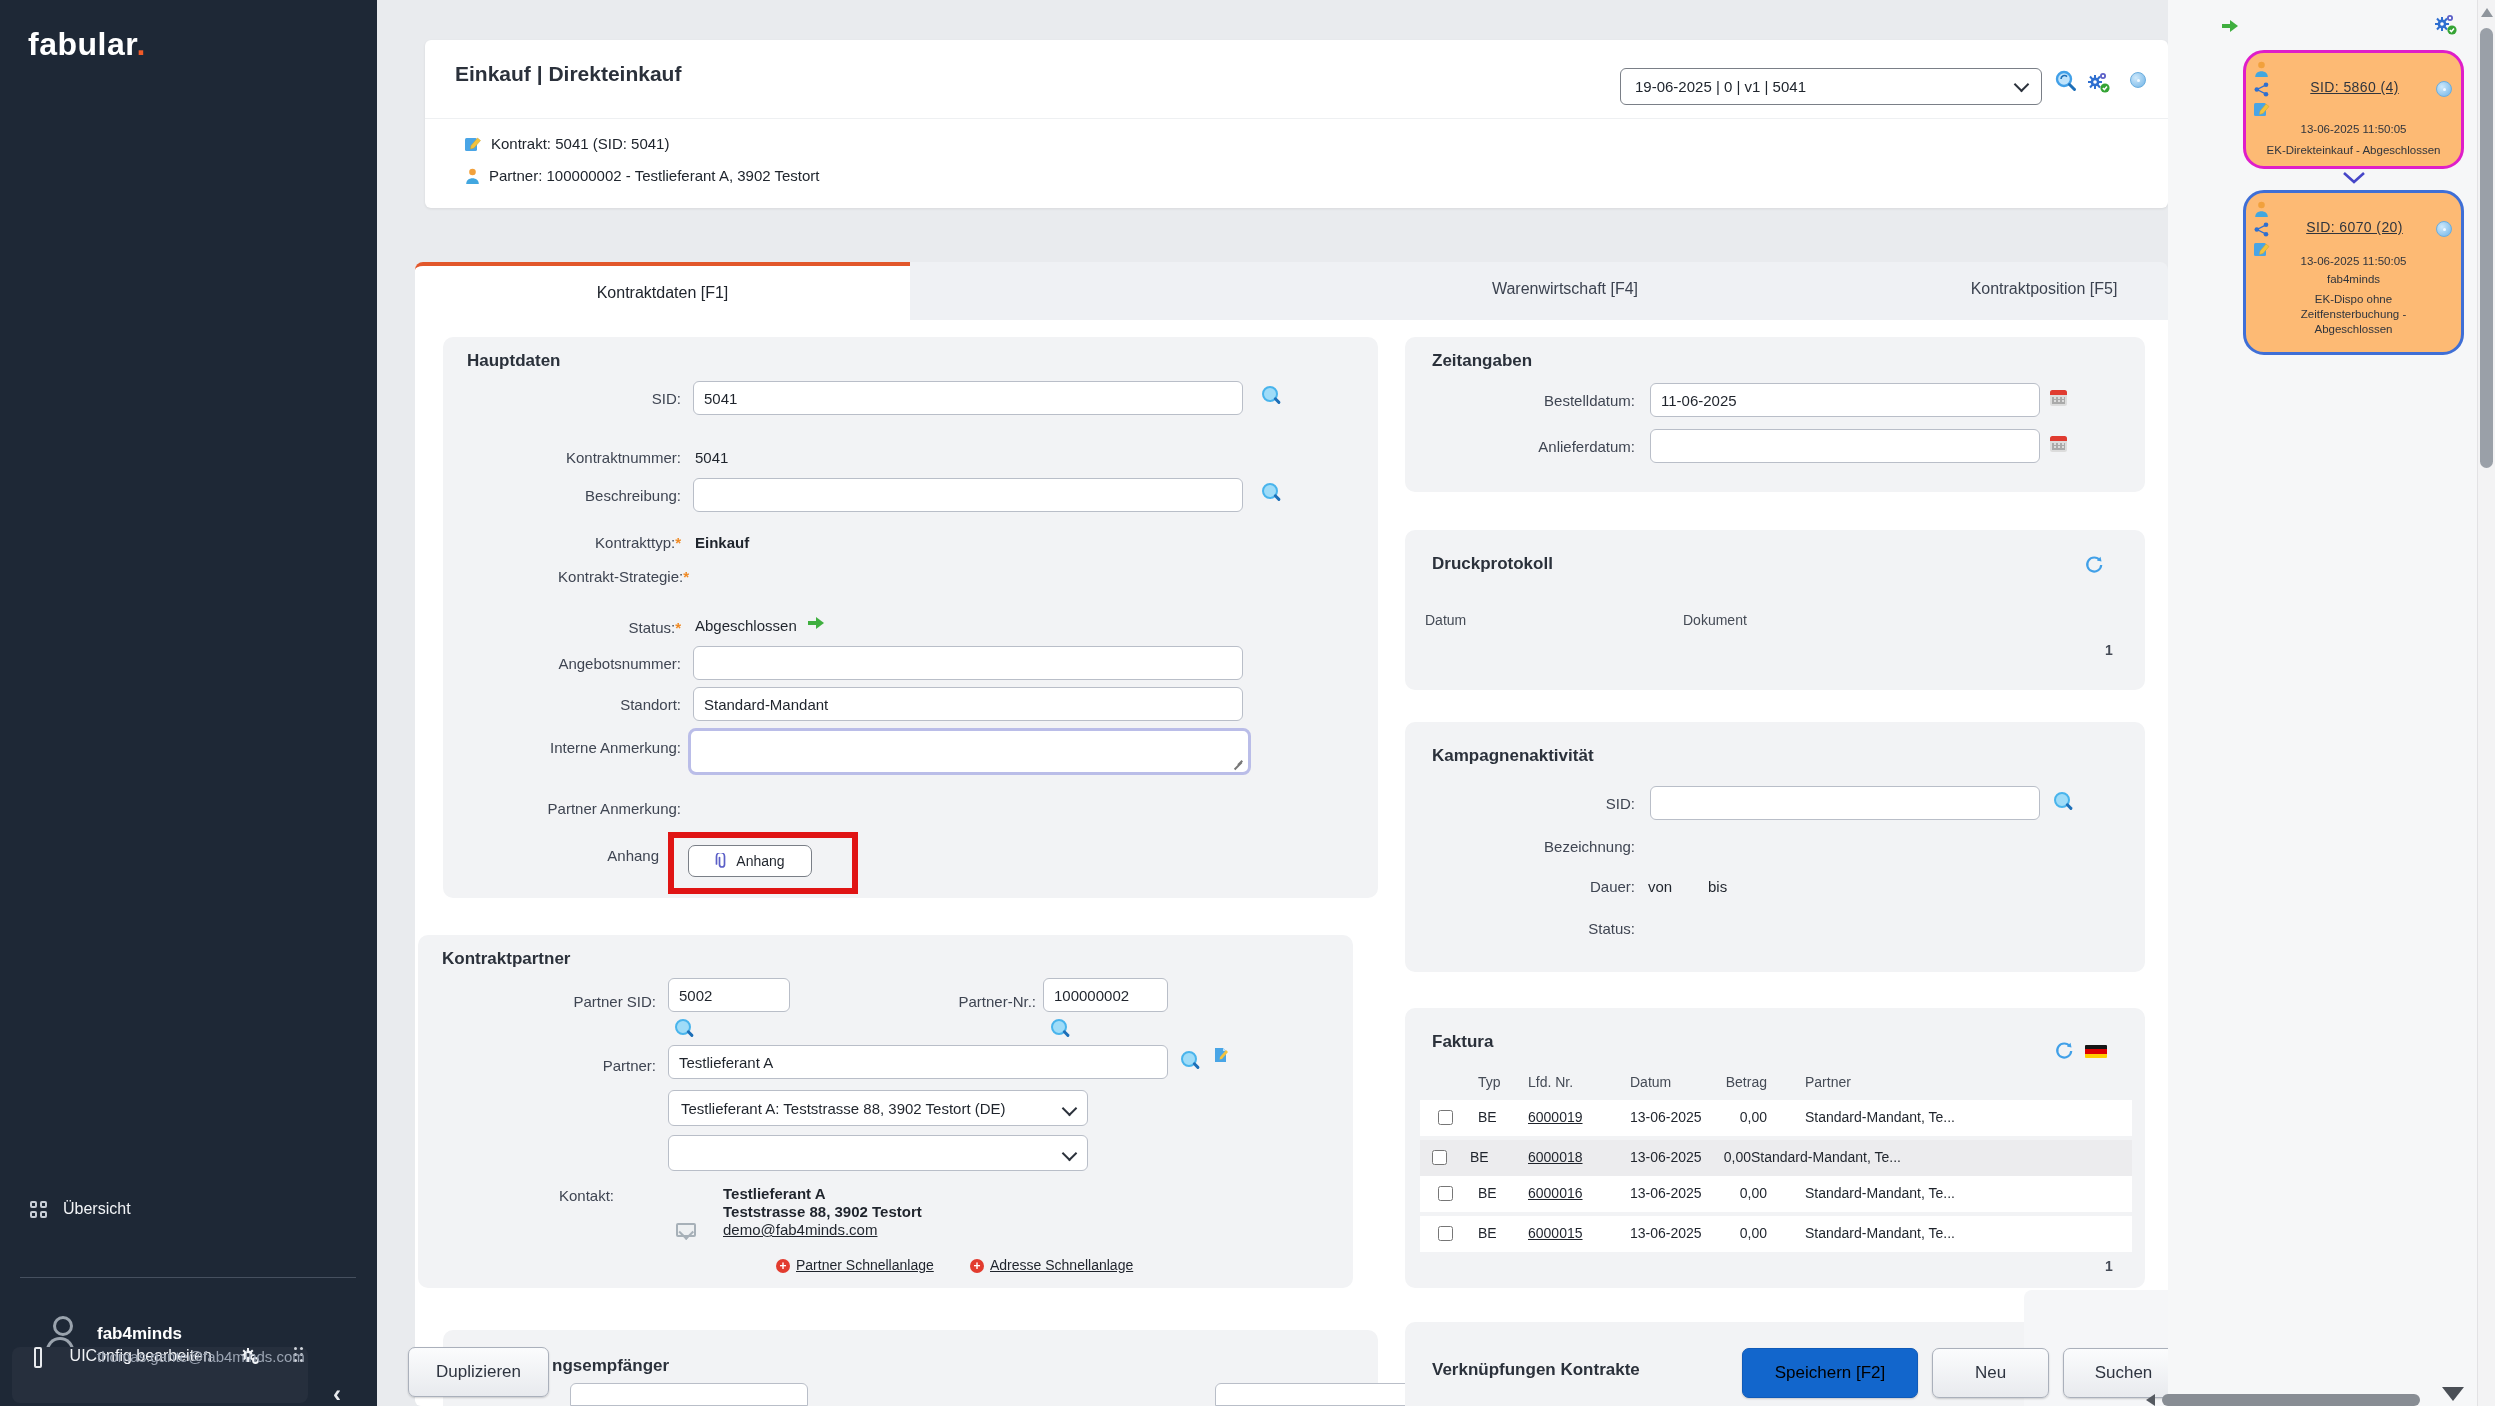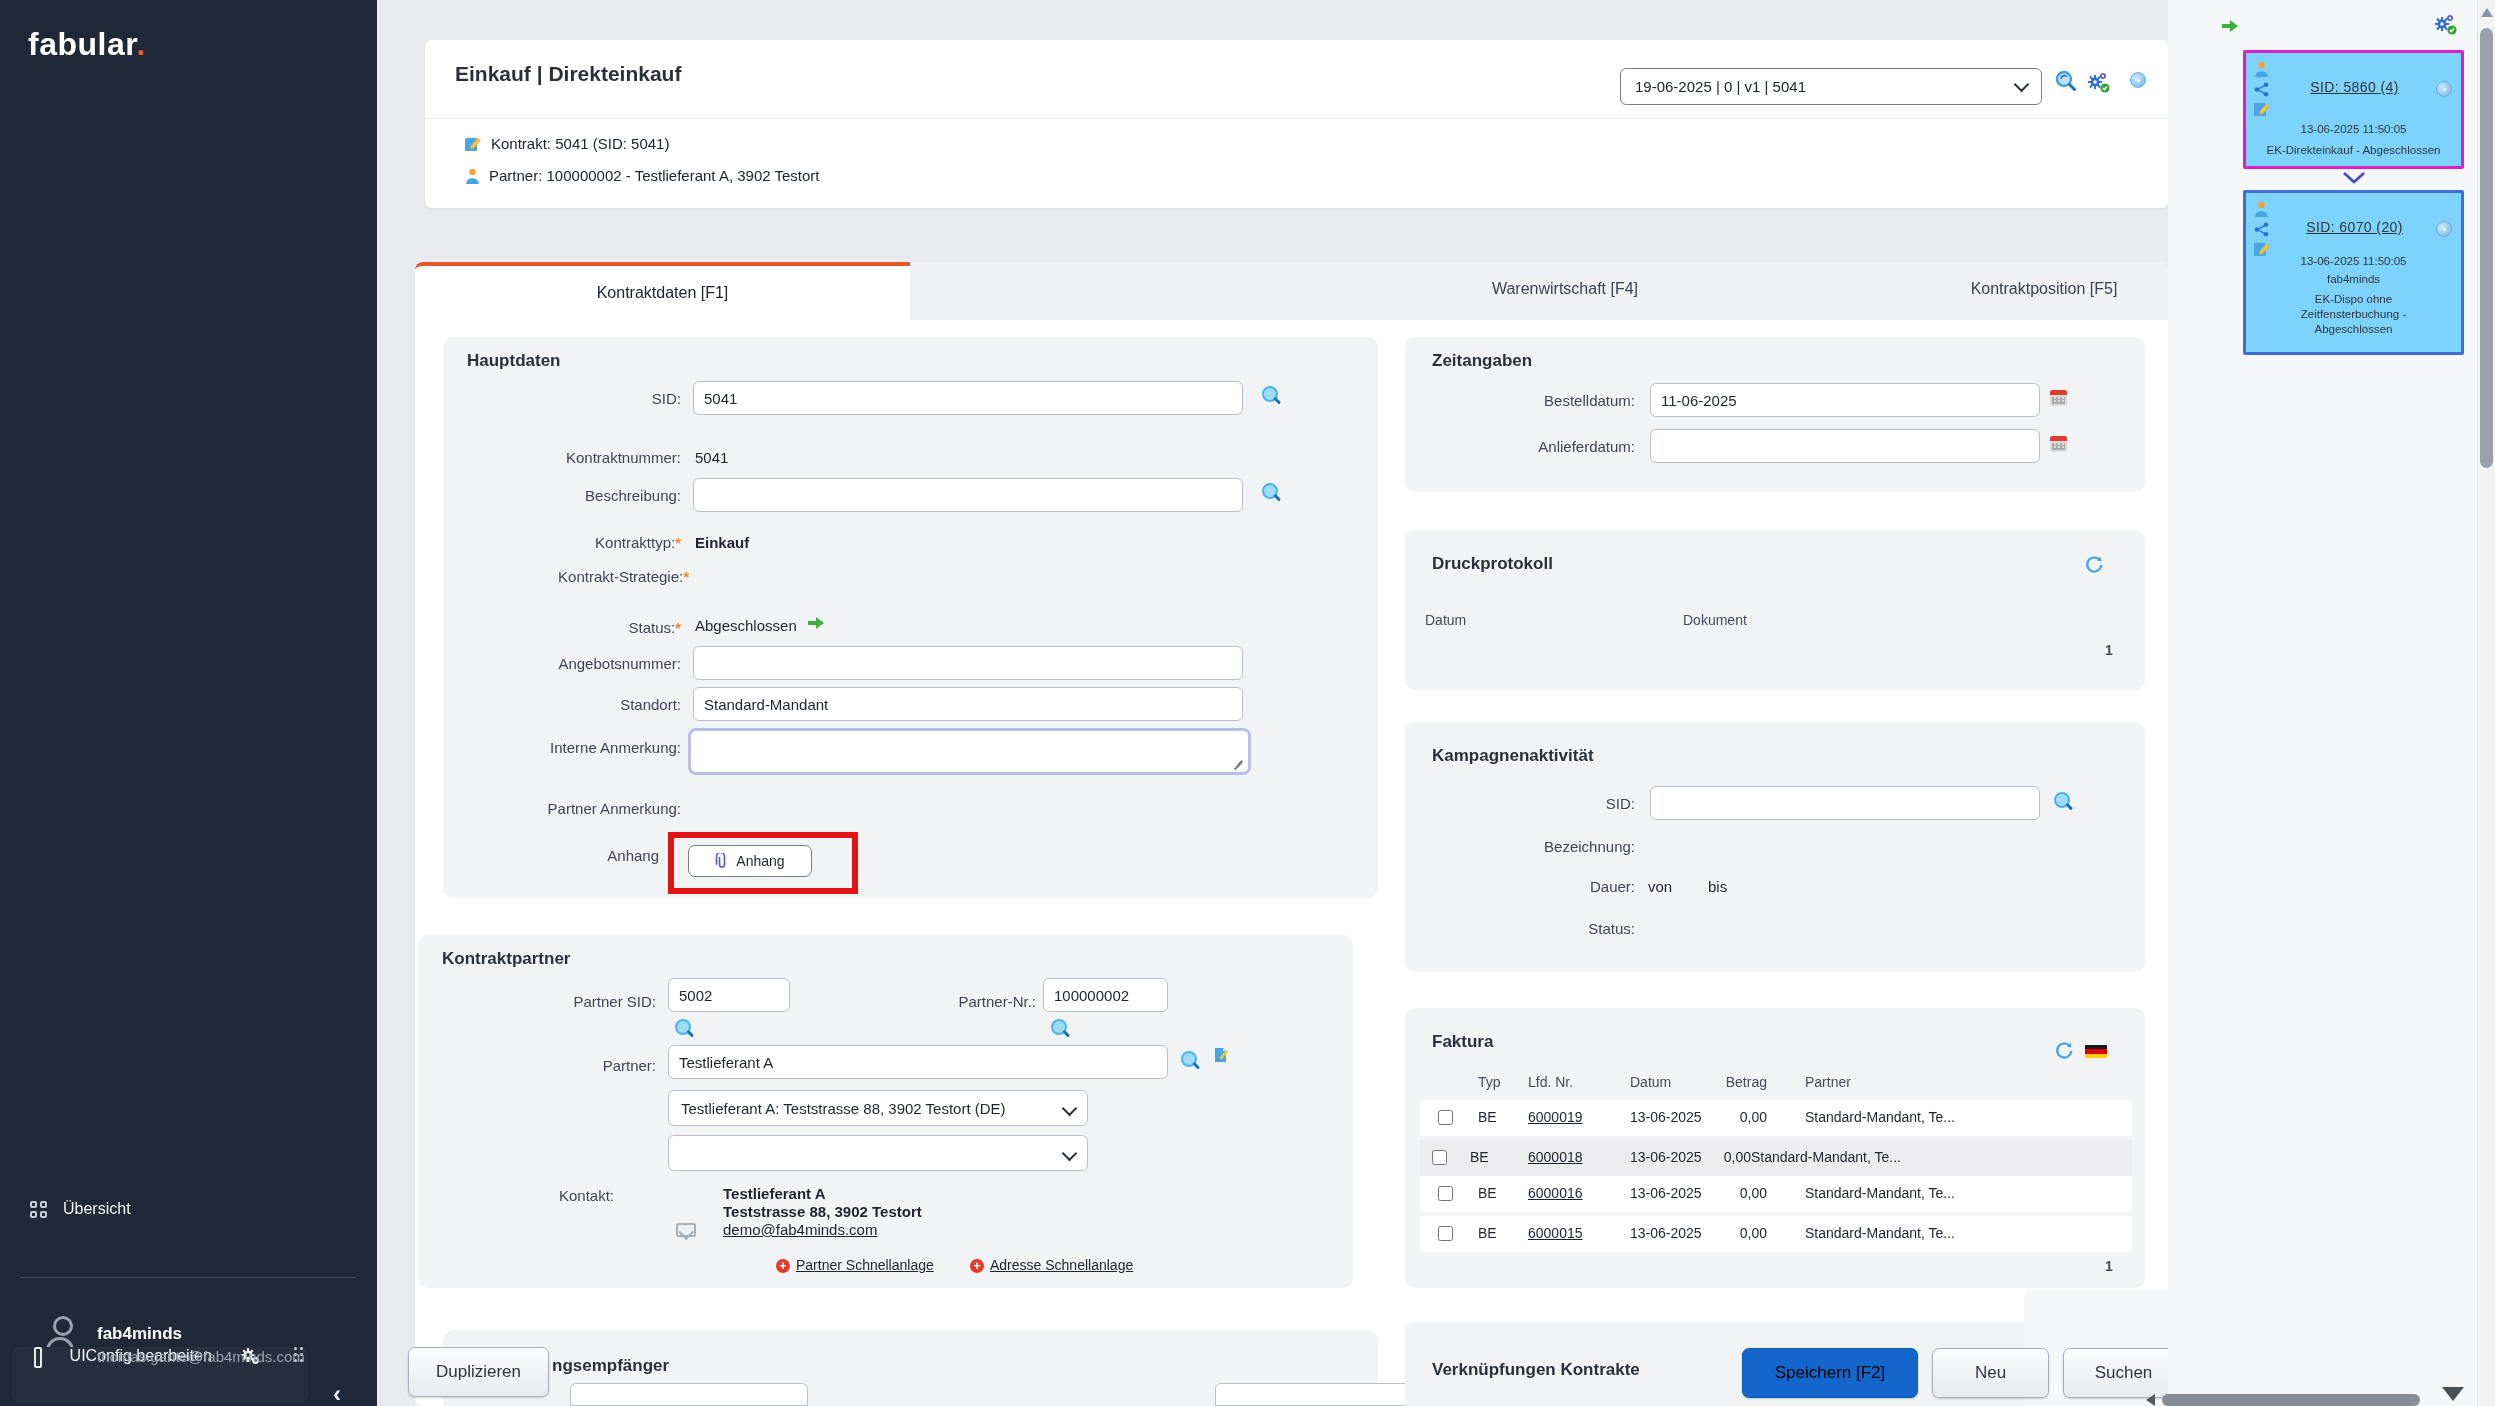--- a/index.html
+++ b/index.html
@@ -109,21 +109,21 @@
   .frow{position:absolute;left:15px;width:712px;height:36px;background:#fff}
   .frow.gray{background:#ececee}
   .frow .cell{position:absolute;top:9px;font-size:14px;color:#1f242c}
   .frow input{position:absolute;left:18px;top:10px;width:15px;height:15px;margin:0}
   .c-typ{left:58px}.c-lfd{left:108px;text-decoration:underline;cursor:pointer}.c-dat{left:210px}
   .c-bet{left:255px;width:92px;text-align:right}.c-par{left:385px}
   .frow.r2 input{left:12px}.frow.r2 .c-typ{left:50px}.frow.r2 .c-bet{width:76px}.frow.r2 .c-par{left:331px}
 
   
   .gutter{position:absolute;left:2168px;top:0;width:309px;height:1406px;background:#f6f7f8}
-  .acard{position:absolute;background:#7dd3fc;border-radius:2px;box-sizing:border-box}
+  .acard{position:absolute;background:#fdba74;border-radius:21px;box-sizing:border-box}
   .acard.magenta{border:3px solid #df1ec9}
   .acard.blue{border:3px solid #3f6fd6}
   .acard .sidlink{position:absolute;left:36px;top:26px;width:145px;text-align:center;font-size:14px;color:#30353d;text-decoration:underline;letter-spacing:.4px;cursor:pointer}
   .acard .ts{position:absolute;left:0;width:100%;text-align:center;font-size:11.5px;color:#30353d}
   .acard .owner{position:absolute;left:0;width:100%;text-align:center;font-size:11.5px;color:#30353d}
   .acard .st{position:absolute;left:20px;width:175px;text-align:center;font-size:11.5px;color:#30353d;line-height:15px}
   .icon-col{position:absolute;left:8px;top:8px;display:flex;flex-direction:column;gap:5px}
   .card-chev{position:absolute}
 
   svg{display:block}

